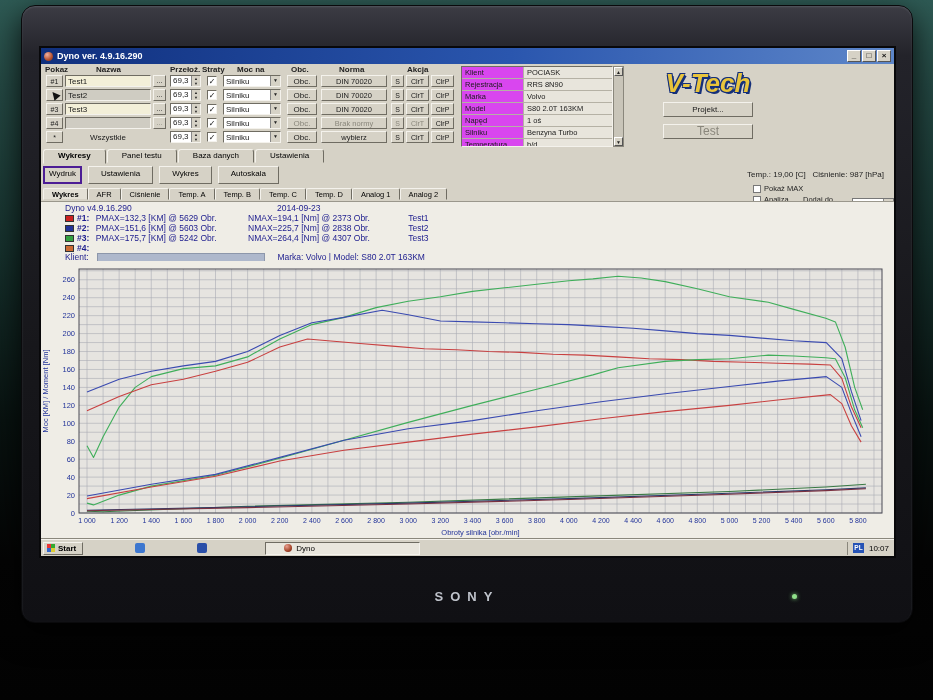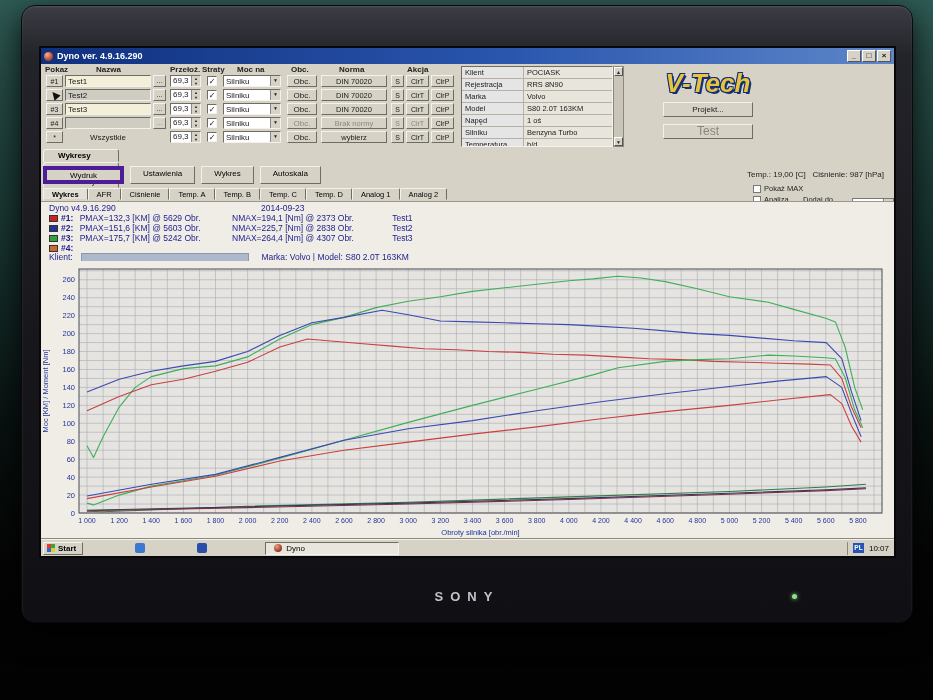--- a/index.html
+++ b/index.html
@@ -57,50 +57,50 @@
   .ctb  { position:absolute; left:365px; width:23px; height:12px; font-size:7px; text-align:center; line-height:11px; }
   .cpb  { position:absolute; left:390px; width:23px; height:12px; font-size:7px; text-align:center; line-height:11px; }
   .disab { color:#8a877c !important; }
   .hand { display:inline-block; width:0; height:0; border-left:4px solid transparent; border-right:4px solid transparent;
     border-bottom:8px solid #111; transform:rotate(-40deg); margin-top:1px; }
   .wszy { position:absolute; left:24px; width:86px; text-align:center; font-size:8px; top:2px; }
 
   .ctable { position:absolute; left:420px; top:2px; width:152px; height:81px; background:#d6d2c6;
     border:1px solid; border-color:#6f6c62 #f4f2ec #f4f2ec #6f6c62; overflow:hidden; }
   .crow { display:flex; height:12px; border-bottom:1px solid #b5b1a5; }
-  .clab { width:62px; font-size:7.5px; padding:1px 3px; background:#e5e5e5; border-right:1px solid #b5b1a5; }
+  .clab { width:62px; font-size:7.5px; padding:1px 3px; background:#d946ef; border-right:1px solid #b5b1a5; }
   .cval { flex:1; font-size:7.5px; padding:1px 3px; background:#e8e5dc; }
   .cscroll { position:absolute; left:572px; top:2px; width:11px; height:81px; background:#c9c5b9;
     border:1px solid #8a877c; }
   .cscroll .a { position:absolute; left:0; width:9px; height:9px; background:#d6d2c6; border:1px solid; border-color:#fff #555 #555 #fff;
     font-size:5px; line-height:8px; text-align:center; color:#222; }
 
   .vtech { position:absolute; left:612px; top:4px; width:110px; height:28px; text-align:center;
     font-size:26px; font-weight:bold; font-style:italic; color:#e8c43c; letter-spacing:0;
     text-shadow:1px 1px 0 #15307a, 2px 2px 0 #15307a, -1px -1px 0 #15307a, 1px -1px 0 #15307a, -1px 1px 0 #15307a; }
   .projbtn { position:absolute; left:622px; top:38px; width:90px; height:15px; font-size:8px; text-align:center; line-height:13px; }
   .testbtn { position:absolute; left:622px; top:60px; width:90px; height:15px; font-size:12px; text-align:center; line-height:13px; color:#8a877c; }
 
-  .tabs { position:absolute; left:2px; top:101px; height:15px; display:flex;flex-direction:column; }
+  .tabs { position:absolute; left:2px; top:101px; height:15px; display:flex; }
   .tab { height:14px; padding:1px 14px; font-size:8px; background:#d6d2c6;
     border:1px solid; border-color:#f4f2ec #6f6c62 #d6d2c6 #f4f2ec; border-radius:3px 3px 0 0; margin-right:1px; }
   .tab.active { font-weight:bold; height:15px; }
 
   .toolbar { position:absolute; left:2px; top:118px; height:20px; display:flex; gap:6px; }
   .tbtn { height:18px; padding:2px 12px; font-size:8px; }
-  .tbtn.def { border:4px solid #4c1d95; padding:1px 23px; }
+  .tbtn.def { border:2px solid #4c1d95; padding:1px 4px; }
 
   .subtabs { position:absolute; left:2px; top:140px; height:13px; display:flex; }
   .stab { height:12px; padding:1px 8px; font-size:7.5px; background:#d6d2c6;
     border:1px solid; border-color:#f4f2ec #6f6c62 #d6d2c6 #f4f2ec; border-radius:2px 2px 0 0; }
   .stab.active { font-weight:bold; background:#e3e0d6; }
 
   .results { position:absolute; left:0; top:153px; right:0; height:60px; background:#efede6;
     border-top:1px solid #9a978c; font-size:8.5px; color:#1c1c8e; }
-  .rline { position:absolute; left:8px; white-space:nowrap; }
+  .rline { position:absolute; left:24px; white-space:nowrap; }
   .sw { display:inline-block; width:9px; height:7px; border:1px solid #333; vertical-align:-1px; margin-right:3px; }
   .pcol { display:inline-block; width:150px; }
   .ncol { display:inline-block; width:158px; }
   .kfield { display:inline-block; width:168px; height:9px; background:#aeb8cc; border:1px solid #8d97ab; vertical-align:-2px; }
 
   .envline { position:absolute; right:10px; top:122px; font-size:8px; color:#222; white-space:nowrap; }
   .optbox { position:absolute; left:712px; top:135px; font-size:7.5px; color:#222; }
   .optrow { display:flex; align-items:center; height:11px; }
   .cbx { width:8px; height:8px; background:#fff; border:1px solid #777; margin-right:3px; }
   .addwrap { position:absolute; left:762px; top:147px; font-size:7.5px; color:#222; display:flex; align-items:center; }
@@ -111,22 +111,22 @@
   .chartwrap { position:absolute; left:0; top:213px; right:0; bottom:0; background:#efede6; }
   svg text { font-family:"Liberation Sans", sans-serif; }
 
   .taskbar { position:absolute; left:0; bottom:0; width:100%; height:17px; background:#d6d2c6;
     border-top:1px solid #f4f2ec; box-shadow:0 -1px 0 #8a877c; display:flex; align-items:center; font-size:8px;gap:48px; }
   .startbtn { margin-left:2px; height:13px; padding:0 6px 0 3px; display:flex; align-items:center; font-weight:bold; font-size:8px; }
   .flag { width:8px; height:8px; margin-right:3px; display:grid; grid-template-columns:4px 4px; grid-template-rows:4px 4px; }
   .flag i:nth-child(1){background:#e33;} .flag i:nth-child(2){background:#3a3;}
   .flag i:nth-child(3){background:#36c;} .flag i:nth-child(4){background:#dc3;}
   .ql { width:10px; height:10px; border-radius:2px; margin-left:4px; }
-  .taskitem { margin-left:10px; height:13px; width:134px; background:#e9e6dd; border:1px solid; border-color:#6f6c62 #f4f2ec #f4f2ec #6f6c62;
-    display:flex; align-items:center; padding:0 8px; font-size:8px; }
+  .taskitem { margin-left:10px; height:13px; width:155px; background:#e9e6dd; border:1px solid; border-color:#6f6c62 #f4f2ec #f4f2ec #6f6c62;
+    display:flex; align-items:center; padding:0 18px; font-size:8px; }
   .ticon { width:8px; height:8px; border-radius:50%; background:radial-gradient(circle at 35% 30%,#e8a090,#a5452a 60%,#5e2010); margin-right:4px; }
   .tray { margin-left:auto; display:flex; align-items:center; height:13px; border-left:1px solid #8a877c; padding:0 5px; }
   .pl { width:11px; height:10px; background:#2653b5; color:#fff; font-size:6.5px; font-weight:bold;
     text-align:center; line-height:10px; margin-right:5px; }
 </style>
 </head>
 <body>
 
 <div class="monitor">
   <div class="screen">

